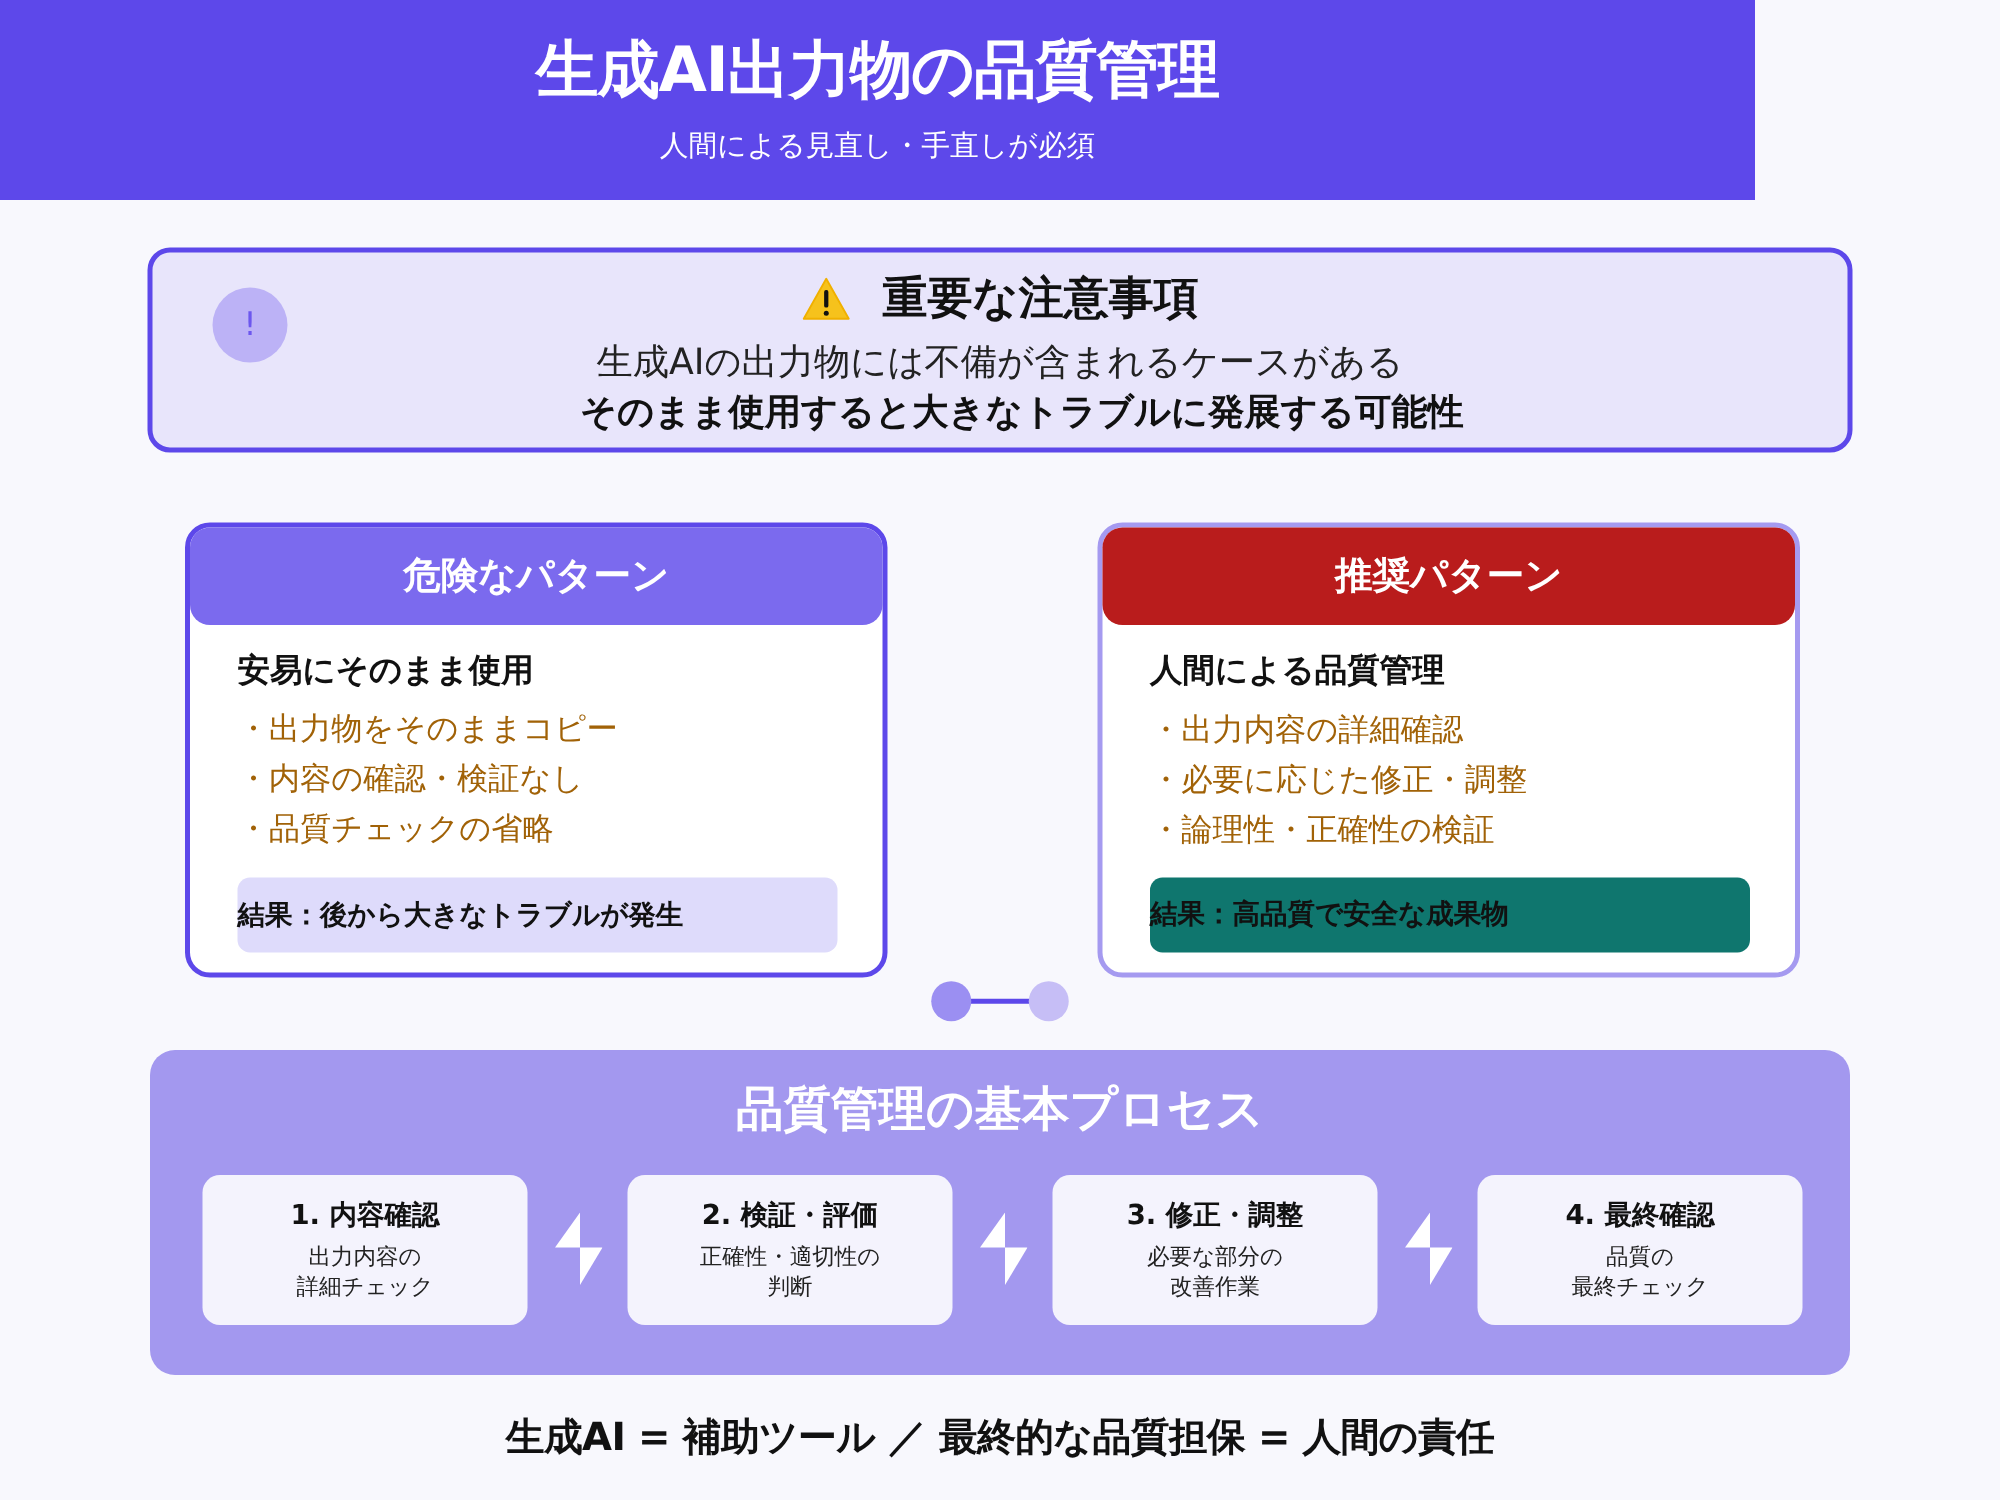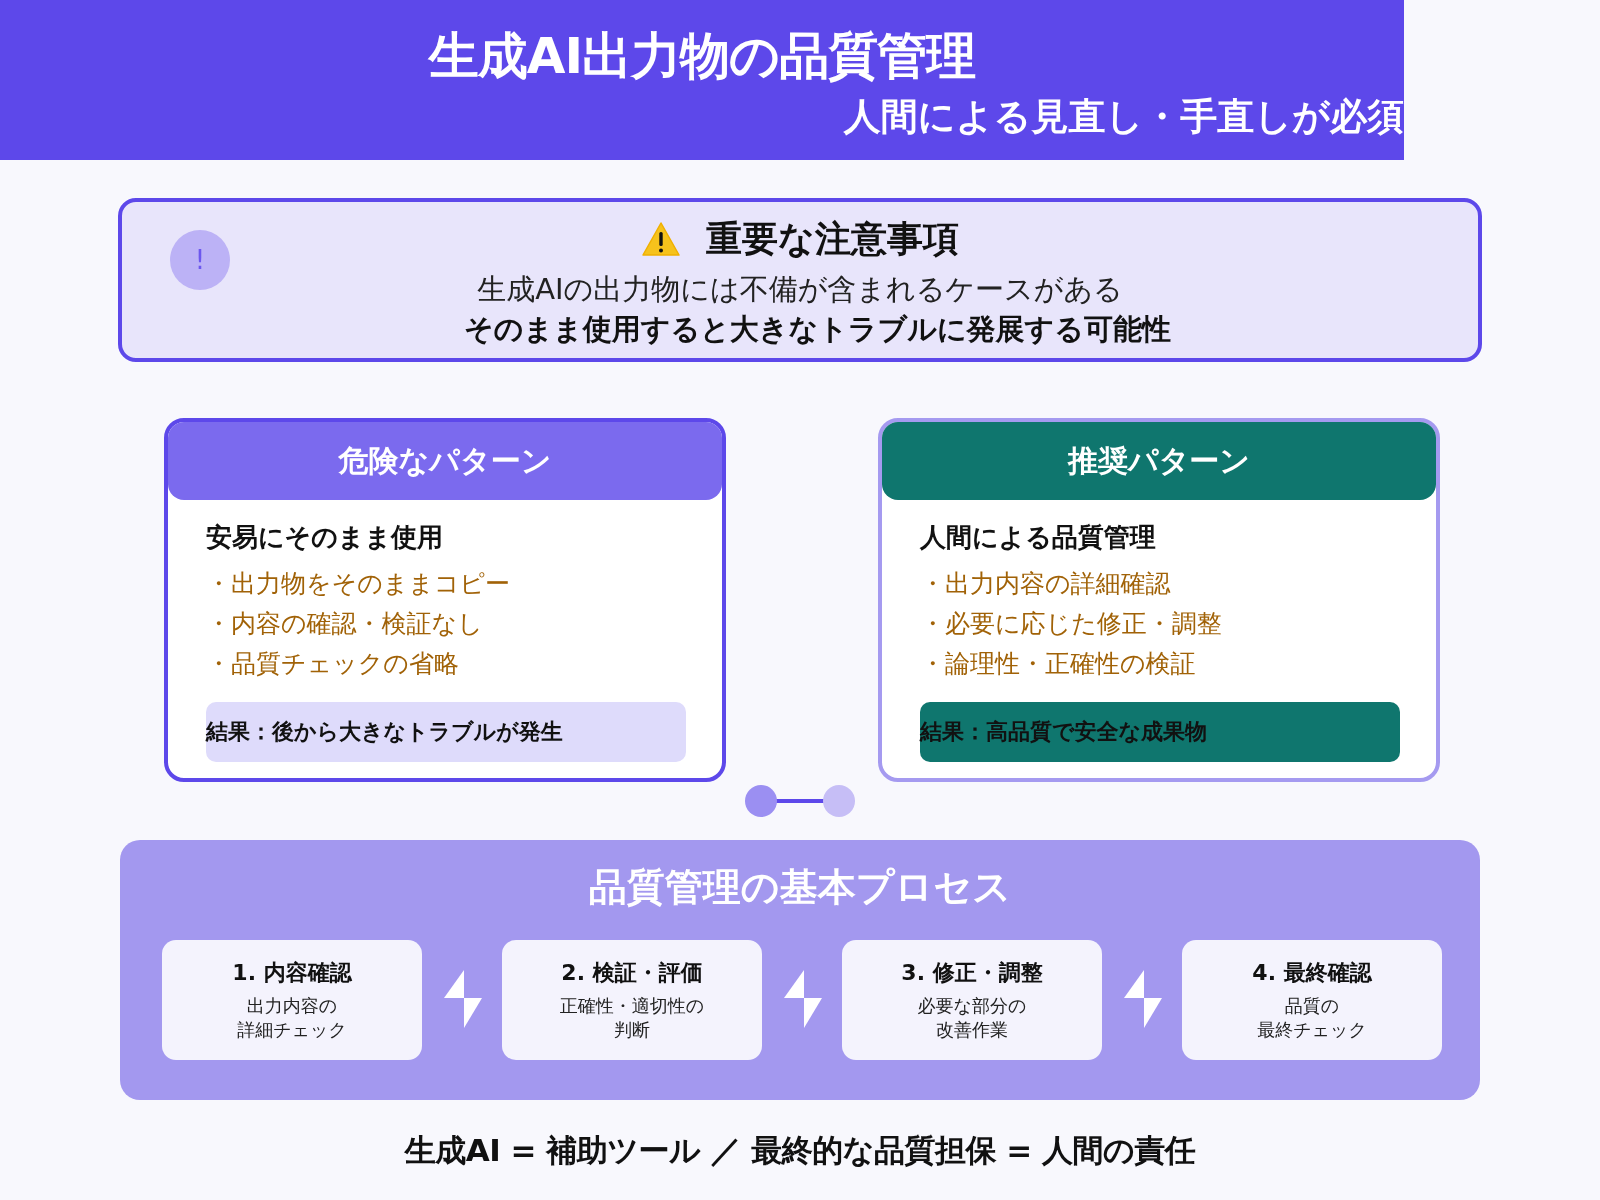--- a/index.html
+++ b/index.html
@@ -15,21 +15,21 @@
       position: absolute; left: 0; top: 0; width: 1404px; height: 160px;
       background: #5d48ea;
       color: #fff; text-align: center;
     }
     .header .title {
       position: absolute; left: 0; right: 0; top: 26px;
       font-size: 50px; font-weight: bold; letter-spacing: -1px; line-height: 60px;
     }
     .header .subtitle {
       position: absolute; left: 0; right: 0; top: 97px;
-      font-size: 37px; font-weight: bold; line-height: 40px; text-align: right;
+      font-size: 23px; font-weight: normal; line-height: 40px;
     }
 
     .notice {
       position: absolute; left: 118px; top: 198px; width: 1364px; height: 164px;
       background: #e8e5fb; border: 4px solid #5d48ea; border-radius: 18px;
       text-align: center;
     }
     .notice .badge {
       position: absolute; left: 48px; top: 28px; width: 60px; height: 60px;
       border-radius: 50%; background: #bcb2f6;
@@ -54,21 +54,21 @@
       position: absolute; top: 418px; width: 562px; height: 364px;
       background: #fff; border-radius: 20px; border: 4px solid #5d48ea;
     }
     .card.good { border-color: #a59af0; }
     .card .card-head {
       position: absolute; left: 0; top: 0; right: 0; height: 78px;
       background: #7b6aee; border-radius: 16px;
       color: #fff; font-size: 30px; font-weight: bold;
       text-align: center; line-height: 78px;
     }
-    .card.good .card-head { background: #0f766e; }
+    .card.good .card-head { background: #b91c1c; }
     .card .card-sub {
       position: absolute; left: 38px; top: 98px;
       font-size: 26px; font-weight: bold; line-height: 34px;
     }
     .card ul {
       position: absolute; left: 38px; top: 142px; list-style: none;
     }
     .card li {
       font-size: 25px; line-height: 40px; color: #a16207;
     }
@@ -125,21 +125,21 @@
       <path d="M20 2 L38 34 L2 34 Z" fill="#f6c21c" stroke="#f0b000" stroke-width="1.5" stroke-linejoin="round"></path>
       <rect x="18.3" y="11" width="3.4" height="14" rx="1.5" fill="#111"></rect>
       <circle cx="20" cy="29.5" r="2" fill="#111"></circle>
     </svg>
     <span>重要な注意事項</span>
   </div>
   <div class="line1">生成AIの出力物には不備が含まれるケースがある</div>
   <div class="line2">そのまま使用すると大きなトラブルに発展する可能性</div>
 </div>
 
-<div class="card danger" style="left:164px;">
+<div class="card danger" style="left:148px;font-family:Liberation Serif, serif;">
   <div class="card-head">危険なパターン</div>
   <div class="card-sub">安易にそのまま使用</div>
   <ul>
     <li>・出力物をそのままコピー</li>
     <li>・内容の確認・検証なし</li>
     <li>・品質チェックの省略</li>
   </ul>
   <div class="result">結果：後から大きなトラブルが発生</div>
 </div>
 

